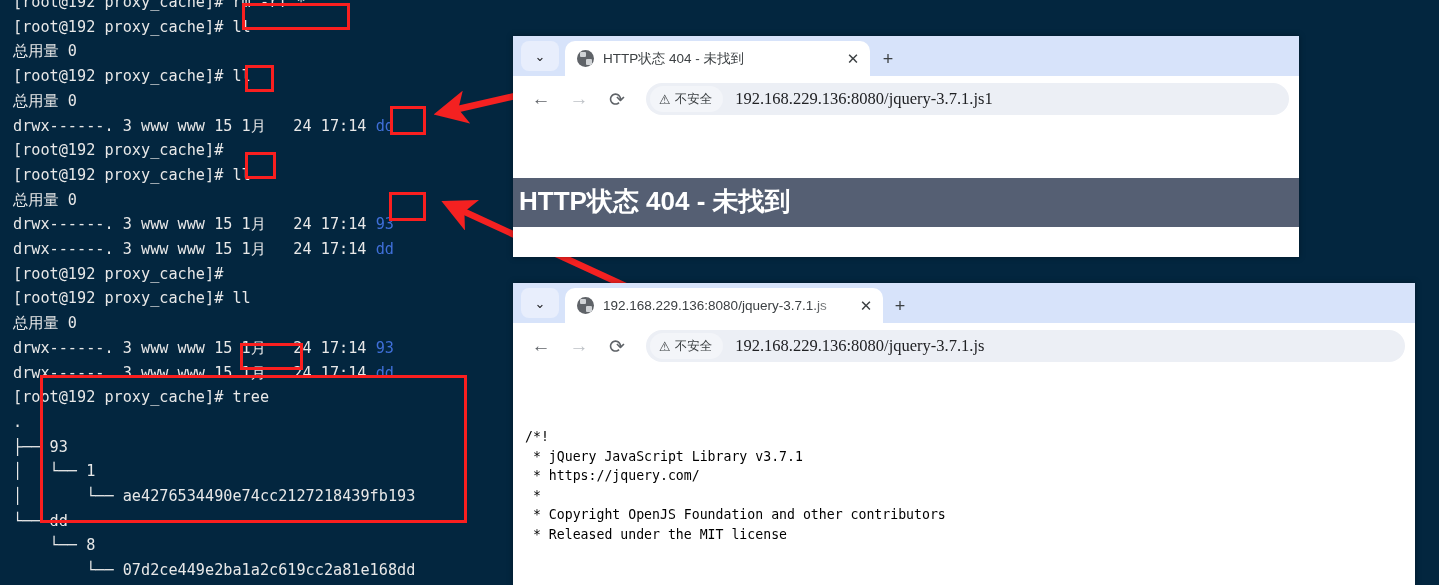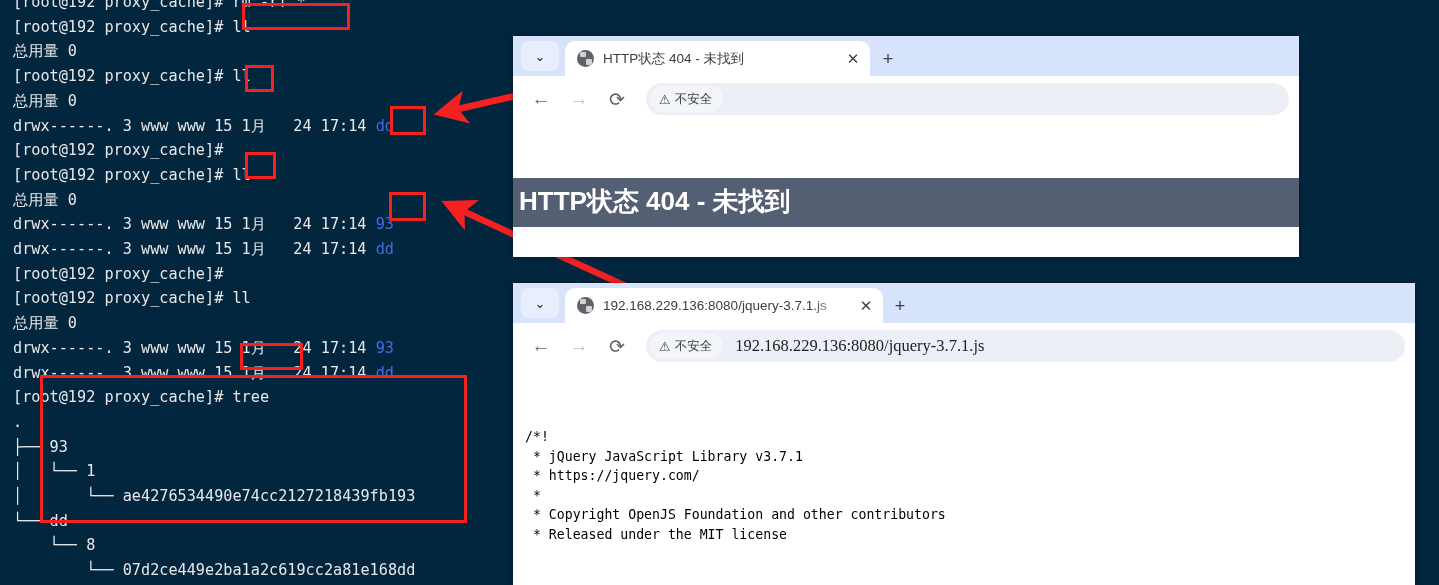--- a/index.html
+++ b/index.html
@@ -122,20 +122,21 @@
   </div>
   <div class="toolbar">
     <div class="navbtn">←</div>
     <div class="navbtn fwd">→</div>
     <div class="navbtn">⟳</div>
     <div class="omnibox">
       <div class="secbadge">
         <span class="warn">⚠</span>
         <span>不安全</span>
       </div>
+      <div class="urltext">192.168.229.136:8080/jquery-3.7.1.js1</div>
     </div>
   </div>
   <div class="viewport" style="height:135px;">
     <div class="banner404" style="position:absolute;left:0;top:56px;width:100%;box-sizing:border-box;">HTTP状态 404 - 未找到</div>
   </div>
 </div>
 
 <div class="browser" style="left:513px;top:283px;width:902px;height:302px;">
   <div class="tabstrip">
     <div class="chevron">⌄</div>

